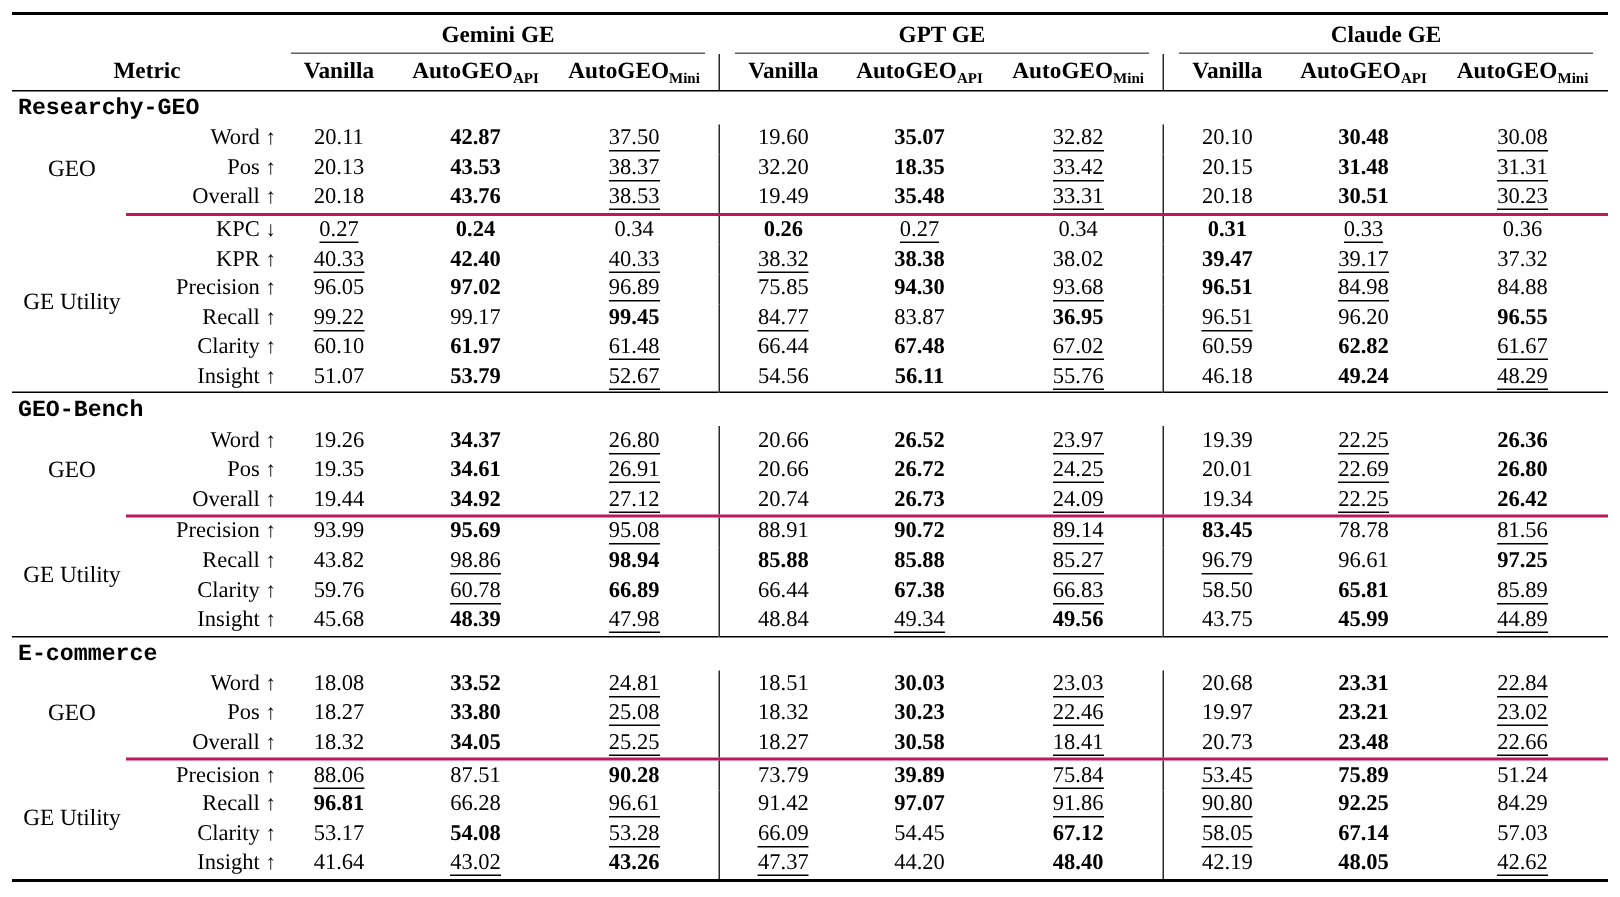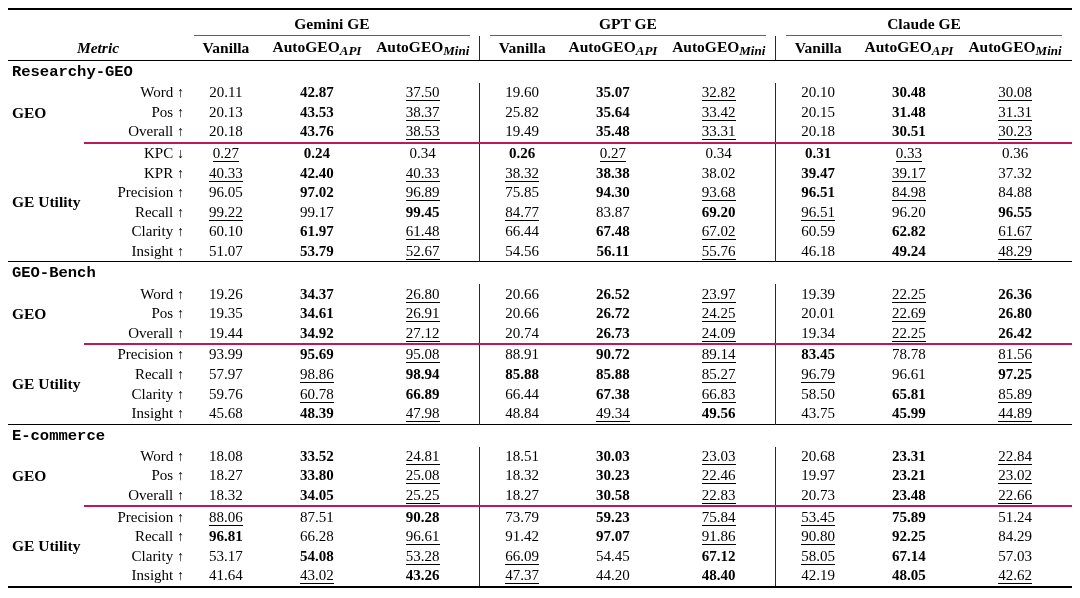--- a/index.html
+++ b/index.html
@@ -21,27 +21,27 @@
   .lastrow{border-bottom:2.4px solid #000;}
   .gsep{border-left:1.1px solid #2a2a2a;}
   
   tr.group-row th{height:26px;vertical-align:bottom;}
   .grpline{
     margin:0 10px;border-bottom:1.3px solid #606060;
     text-align:center;font-weight:bold;font-size:15.5px;
     padding:2px 0 3px 0;line-height:17px;
   }
   tr.colhead th{height:24px;font-weight:bold;font-size:15.5px;text-align:center;}
-  th.metric-h{text-align:left;padding-left:4px;font-style:italic;}
-  sub.hsub{font-size:13px;font-weight:bold;vertical-align:-3px;letter-spacing:0;font-style:italic;}
+  th.metric-h{text-align:left;padding-left:4px;}
+  sub.hsub{font-size:10px;font-weight:bold;vertical-align:-3px;letter-spacing:0;}
   
   tr.secrow td{height:22px;}
   .sec-title{font-weight:bold;font-size:15.5px;padding-left:4px;line-height:20px;font-family:Liberation Mono, monospace;}
   td.rowgroup{
-    font-weight:bold;font-size:15.5px;text-align:left;
+    font-weight:normal;font-size:15.5px;text-align:center;
     padding-left:4px;line-height:18px;
   }
   td.metric{
     font-size:15px;text-align:right;padding-left:2px;
     height:19.6px;line-height:19px;white-space:nowrap;
   }
   td.val{font-size:15px;text-align:center;height:19.6px;line-height:19px;}
   .b{font-weight:bold;}
   .u{border-bottom:1.1px solid #000;padding-bottom:0px;}
   .arrow{font-size:14px;}
@@ -104,22 +104,22 @@
         <td class="val"><span class="u">32.82</span></td>
         <td class="val gsep"><span>20.10</span></td>
         <td class="val"><span class="b">30.48</span></td>
         <td class="val"><span class="u">30.08</span></td>
       </tr>
       <tr>
         <td class="metric"><span>Pos</span> <span class="arrow">↑</span></td>
         <td class="val"><span>20.13</span></td>
         <td class="val"><span class="b">43.53</span></td>
         <td class="val"><span class="u">38.37</span></td>
-        <td class="val gsep"><span>25.82</span></td>
-        <td class="val"><span class="b">35.64</span></td>
+        <td class="val gsep"><span>32.20</span></td>
+        <td class="val"><span class="b">18.35</span></td>
         <td class="val"><span class="u">33.42</span></td>
         <td class="val gsep"><span>20.15</span></td>
         <td class="val"><span class="b">31.48</span></td>
         <td class="val"><span class="u">31.31</span></td>
       </tr>
       <tr>
         <td class="metric"><span>Overall</span> <span class="arrow">↑</span></td>
         <td class="val"><span>20.18</span></td>
         <td class="val"><span class="b">43.76</span></td>
         <td class="val"><span class="u">38.53</span></td>
@@ -167,21 +167,21 @@
         <td class="val"><span class="u">84.98</span></td>
         <td class="val"><span>84.88</span></td>
       </tr>
       <tr>
         <td class="metric"><span>Recall</span> <span class="arrow">↑</span></td>
         <td class="val"><span class="u">99.22</span></td>
         <td class="val"><span>99.17</span></td>
         <td class="val"><span class="b">99.45</span></td>
         <td class="val gsep"><span class="u">84.77</span></td>
         <td class="val"><span>83.87</span></td>
-        <td class="val"><span class="b">69.20</span></td>
+        <td class="val"><span class="b">36.95</span></td>
         <td class="val gsep"><span class="u">96.51</span></td>
         <td class="val"><span>96.20</span></td>
         <td class="val"><span class="b">96.55</span></td>
       </tr>
       <tr>
         <td class="metric"><span>Clarity</span> <span class="arrow">↑</span></td>
         <td class="val"><span>60.10</span></td>
         <td class="val"><span class="b">61.97</span></td>
         <td class="val"><span class="u">61.48</span></td>
         <td class="val gsep"><span>66.44</span></td>
@@ -251,21 +251,21 @@
         <td class="val subrule"><span class="u">95.08</span></td>
         <td class="val gsep subrule"><span>88.91</span></td>
         <td class="val subrule"><span class="b">90.72</span></td>
         <td class="val subrule"><span class="u">89.14</span></td>
         <td class="val gsep subrule"><span class="b">83.45</span></td>
         <td class="val subrule"><span>78.78</span></td>
         <td class="val subrule"><span class="u">81.56</span></td>
       </tr>
       <tr>
         <td class="metric"><span>Recall</span> <span class="arrow">↑</span></td>
-        <td class="val"><span>57.97</span></td>
+        <td class="val"><span>43.82</span></td>
         <td class="val"><span class="u">98.86</span></td>
         <td class="val"><span class="b">98.94</span></td>
         <td class="val gsep"><span class="b">85.88</span></td>
         <td class="val"><span class="b">85.88</span></td>
         <td class="val"><span class="u">85.27</span></td>
         <td class="val gsep"><span class="u">96.79</span></td>
         <td class="val"><span>96.61</span></td>
         <td class="val"><span class="b">97.25</span></td>
       </tr>
       <tr>
@@ -320,33 +320,33 @@
         <td class="val"><span class="b">23.21</span></td>
         <td class="val"><span class="u">23.02</span></td>
       </tr>
       <tr>
         <td class="metric"><span>Overall</span> <span class="arrow">↑</span></td>
         <td class="val"><span>18.32</span></td>
         <td class="val"><span class="b">34.05</span></td>
         <td class="val"><span class="u">25.25</span></td>
         <td class="val gsep"><span>18.27</span></td>
         <td class="val"><span class="b">30.58</span></td>
-        <td class="val"><span class="u">22.83</span></td>
+        <td class="val"><span class="u">18.41</span></td>
         <td class="val gsep"><span>20.73</span></td>
         <td class="val"><span class="b">23.48</span></td>
         <td class="val"><span class="u">22.66</span></td>
       </tr>
       <tr>
         <td class="rowgroup lastrow" rowspan="4">GE Utility</td>
         <td class="metric subrule"><span>Precision</span> <span class="arrow">↑</span></td>
         <td class="val subrule"><span class="u">88.06</span></td>
         <td class="val subrule"><span>87.51</span></td>
         <td class="val subrule"><span class="b">90.28</span></td>
         <td class="val gsep subrule"><span>73.79</span></td>
-        <td class="val subrule"><span class="b">59.23</span></td>
+        <td class="val subrule"><span class="b">39.89</span></td>
         <td class="val subrule"><span class="u">75.84</span></td>
         <td class="val gsep subrule"><span class="u">53.45</span></td>
         <td class="val subrule"><span class="b">75.89</span></td>
         <td class="val subrule"><span>51.24</span></td>
       </tr>
       <tr>
         <td class="metric"><span>Recall</span> <span class="arrow">↑</span></td>
         <td class="val"><span class="b">96.81</span></td>
         <td class="val"><span>66.28</span></td>
         <td class="val"><span class="u">96.61</span></td>

